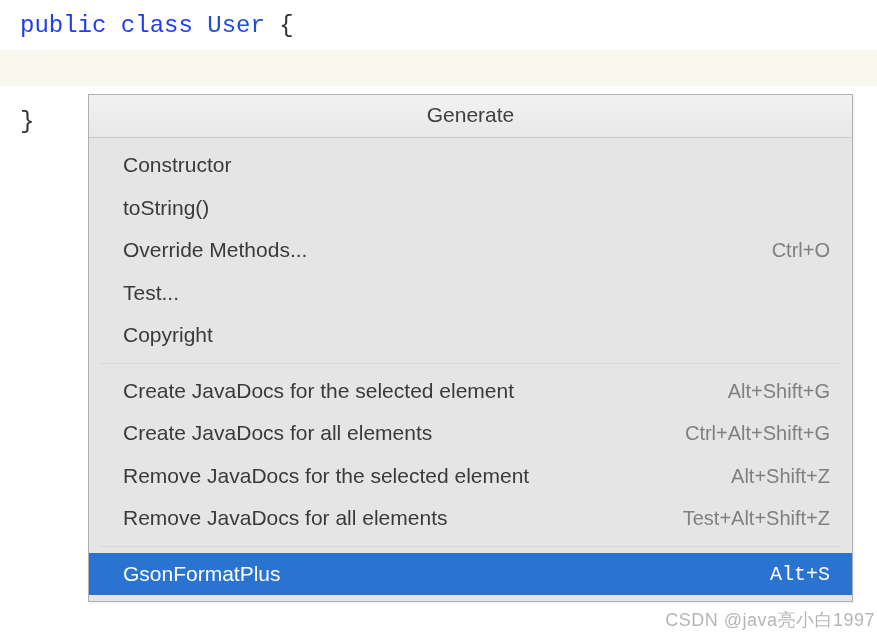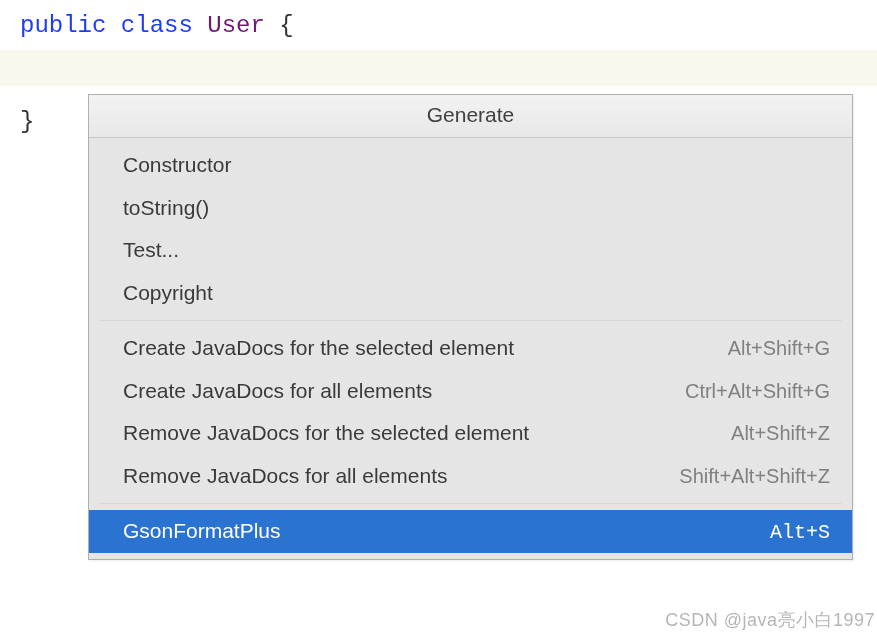--- a/index.html
+++ b/index.html
@@ -20,21 +20,21 @@
     .code-line1 {
       padding-bottom: 6px;
     }
     .highlight-band {
       background: #f8f8ee;
       height: 36px;
       width: 100%;
     }
     .kw-public { color: #1e3df5; }
     .kw-class { color: #1e3df5; }
-    .classname { color: #701a75; }
+    .classname { color: #1d4ed8; }
     .brace { color: #333333; }
     .close-brace {
       font-family: "Consolas", "Courier New", monospace;
       font-size: 24px;
       position: absolute;
       left: 20px;
       top: 108px;
       color: #333333;
     }
     .popup {
@@ -110,20 +110,24 @@
   <div class="popup-header">Generate</div>
   <div id="popup-body">
       <div class="popup-group">
         <div class="popup-item">
           <span class="label">Constructor</span>
         </div>
         <div class="popup-item">
           <span class="label">toString()</span>
         </div>
         <div class="popup-item">
+          <span class="label">Override Methods...</span>
+          <span class="shortcut">Ctrl+O</span>
+        </div>
+        <div class="popup-item">
           <span class="label">Test...</span>
         </div>
         <div class="popup-item">
           <span class="label">Copyright</span>
         </div>
       </div>
       <div class="popup-sep"></div>
       <div class="popup-group">
         <div class="popup-item">
           <span class="label">Create JavaDocs for the selected element</span>
@@ -132,21 +136,21 @@
         <div class="popup-item">
           <span class="label">Create JavaDocs for all elements</span>
           <span class="shortcut">Ctrl+Alt+Shift+G</span>
         </div>
         <div class="popup-item">
           <span class="label">Remove JavaDocs for the selected element</span>
           <span class="shortcut">Alt+Shift+Z</span>
         </div>
         <div class="popup-item">
           <span class="label">Remove JavaDocs for all elements</span>
-          <span class="shortcut">Shift+Alt+Shift+Z</span>
+          <span class="shortcut">Test+Alt+Shift+Z</span>
         </div>
       </div>
       <div class="popup-sep"></div>
       <div class="popup-group">
         <div class="popup-item selected">
           <span class="label">GsonFormatPlus</span>
           <span class="shortcut">Alt+S</span>
         </div>
       </div>
     </div>

